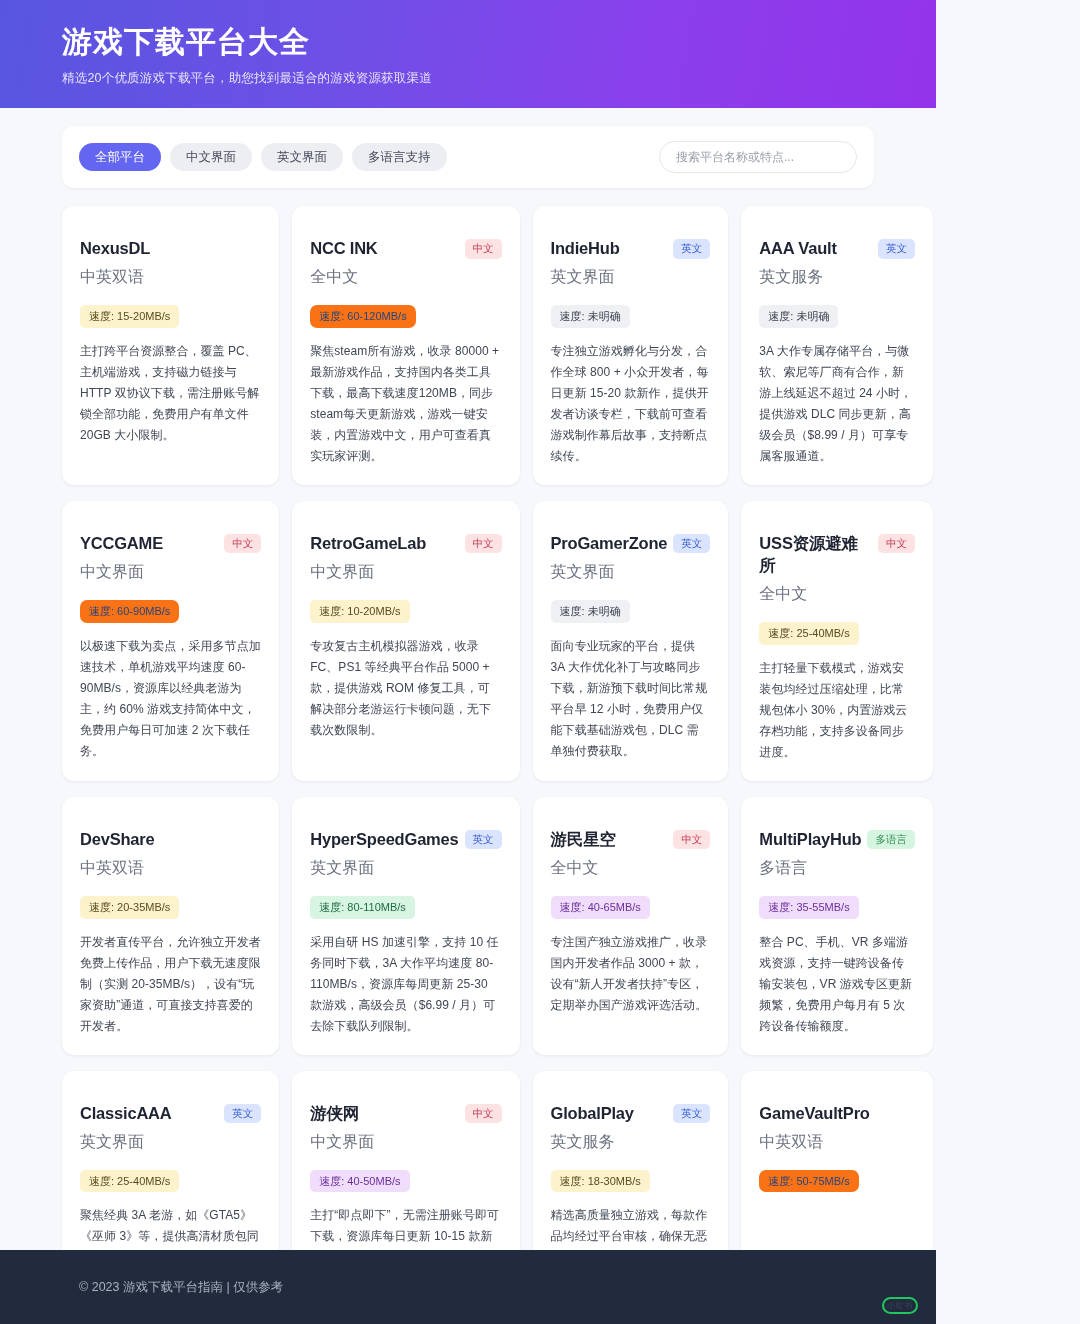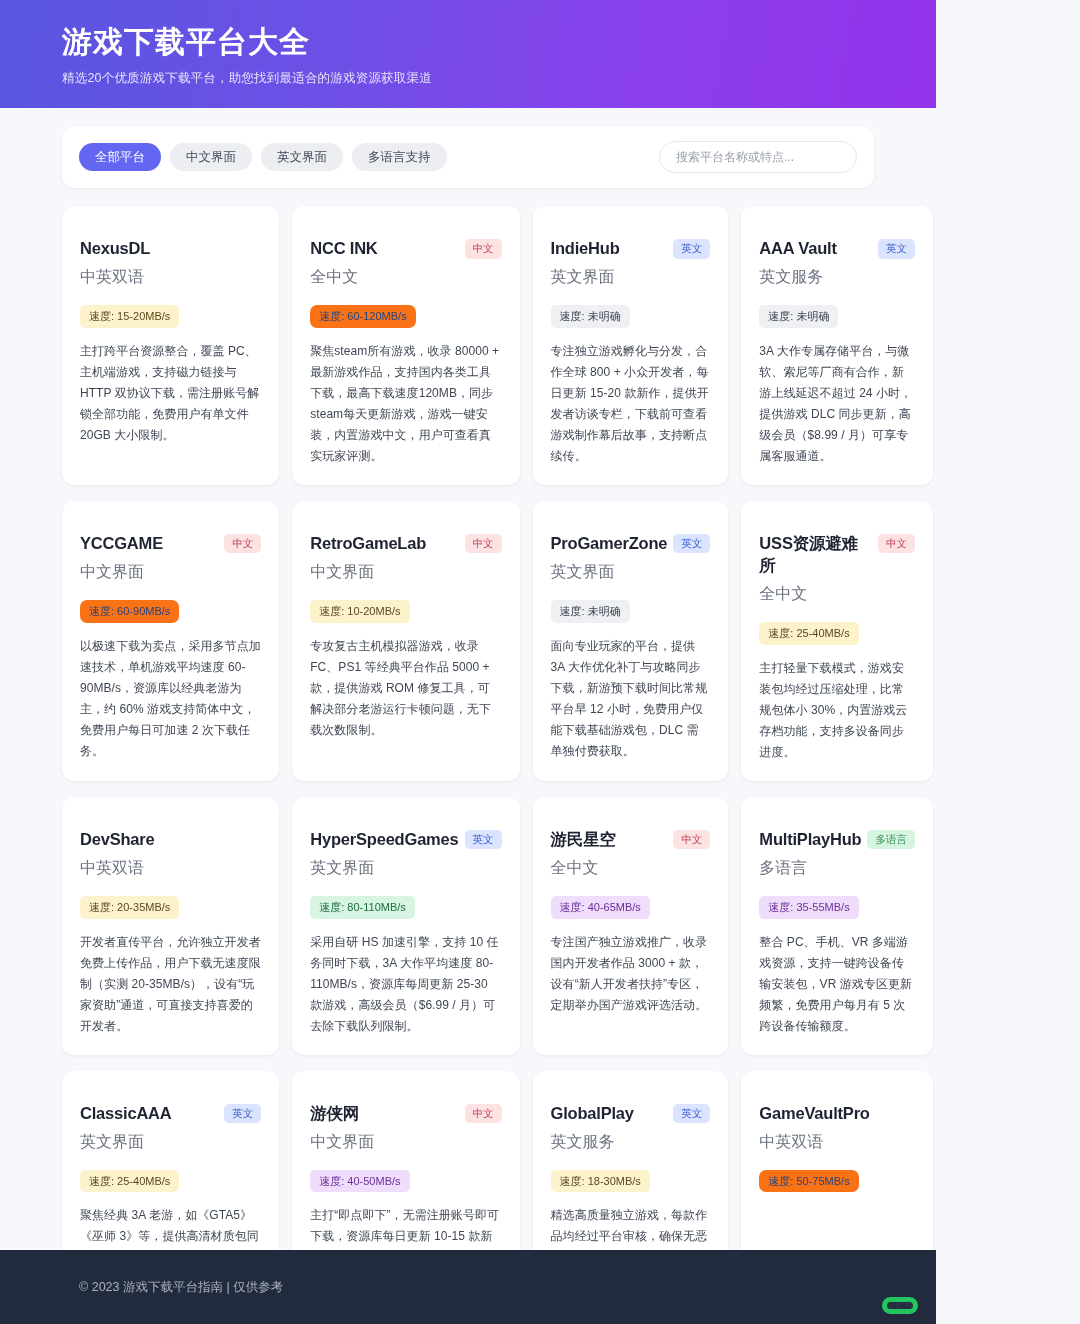--- a/index.html
+++ b/index.html
@@ -180,21 +180,21 @@
     font-size: 12.5px;
     margin-left: 17px;
   }
   .watermark {
     position: absolute;
     right: 18px;
     bottom: 10px;
     width: 36px;
     height: 17px;
     border-radius: 9px;
-    border: 5px solid #22c55e;
+    border: 2px solid #22c55e;
     color: #39445d;
     font-size: 8px;
     display: flex;
     align-items: center;
     justify-content: center;
     letter-spacing: 0.5px;
   }
 </style>
 </head>
 <body>

